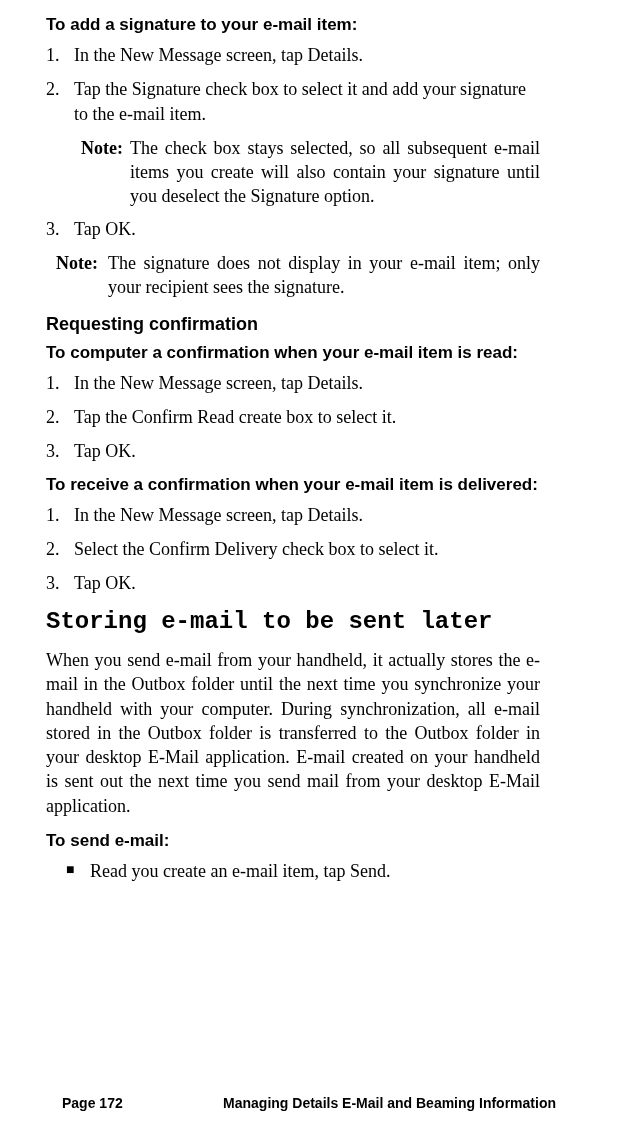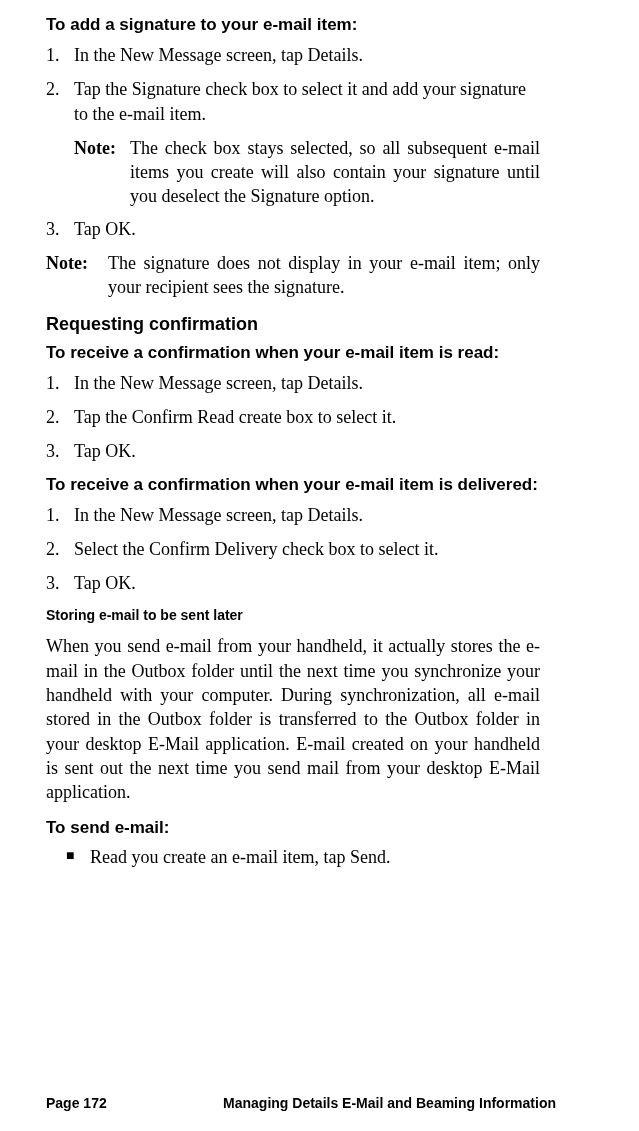--- a/index.html
+++ b/index.html
@@ -25,22 +25,23 @@
   }
   .proc-title {
     font-size: 17px;
     margin: 4px 0 4px 0;
   }
   .subsection-title {
     font-size: 18px;
     margin: 12px 0 6px 0;
   }
   .section-title {
-    font-size: 14px;
+    font-size: 24px;
     margin: 4px 0 4px 0;
+    font-family: Liberation Mono, monospace;
   }
   .ol {
     margin: 0;
     padding: 0;
   }
   .ol-item {
     display: flex;
     margin: 6px 0 10px 0;
   }
   .ol-num {
@@ -50,20 +51,21 @@
   .ol-body {
     flex: 1 1 auto;
   }
   .note-row {
     display: flex;
     margin: 10px 0 8px 0;
   }
   .note-label {
     flex: 0 0 62px;
     font-weight: bold;
+    text-align: center;
   }
   .note-row.inner {
     margin-left: 28px;
   }
   .note-row.inner .note-label {
     flex: 0 0 56px;
   }
   .note-body {
     flex: 1 1 auto;
     text-align: justify;
@@ -77,21 +79,21 @@
     margin: 6px 0 10px 20px;
   }
   .bullet-sym {
     flex: 0 0 24px;
     font-size: 14px;
     line-height: 1.6;
   }
   .footer {
     position: absolute;
     bottom: 18px;
-    left: 46px;
+    left: 62px;
     right: 20px;
     border-top: none;
     padding-top: 0;
   }
   .footer-line {
     display: flex;
     justify-content: space-between;
     align-items: baseline;
     margin-top: 52px;
   }
@@ -136,21 +138,21 @@
     </div>
   </div>
 
   <div class="note-row">
     <div class="note-label">Note:</div>
     <div class="note-body">The signature does not display in your e-mail item; only your recipient sees the signature.</div>
   </div>
 
   <div class="bold-sans subsection-title">Requesting confirmation</div>
 
-  <div class="bold-sans proc-title">To receive a confirmation when your e-mail item is read:</div>
+  <div class="bold-sans proc-title">To computer a confirmation when your e-mail item is read:</div>
   <div class="ol">
     <div class="ol-item">
       <div class="ol-num">1.</div>
       <div class="ol-body">In the New Message screen, tap Details.</div>
     </div>
     <div class="ol-item">
       <div class="ol-num">2.</div>
       <div class="ol-body">Tap the Confirm Read create box to select it.</div>
     </div>
     <div class="ol-item">

